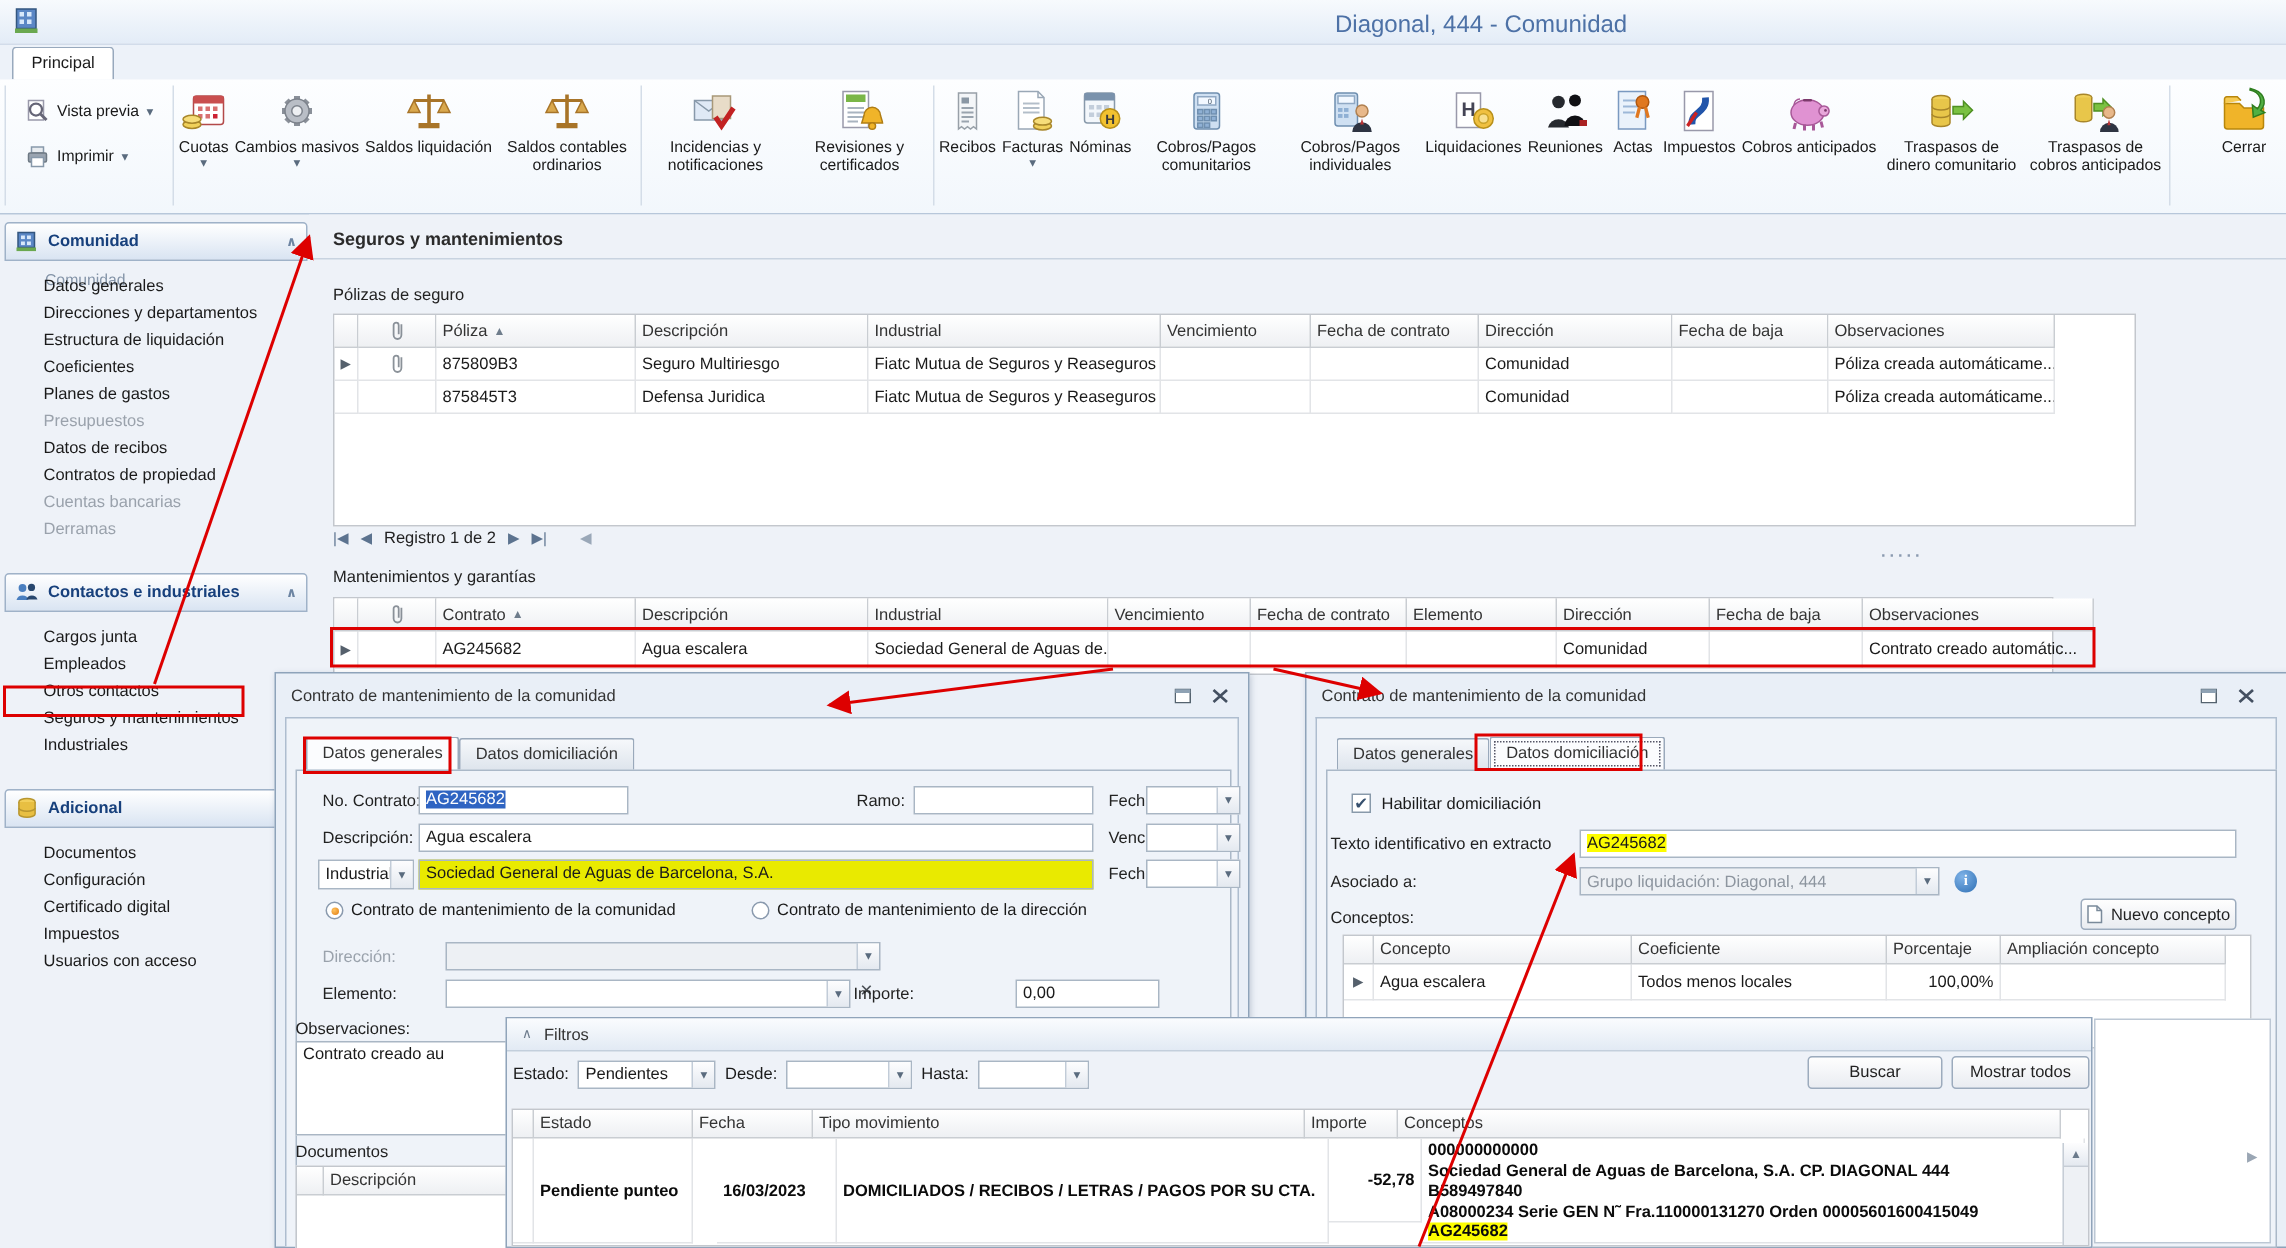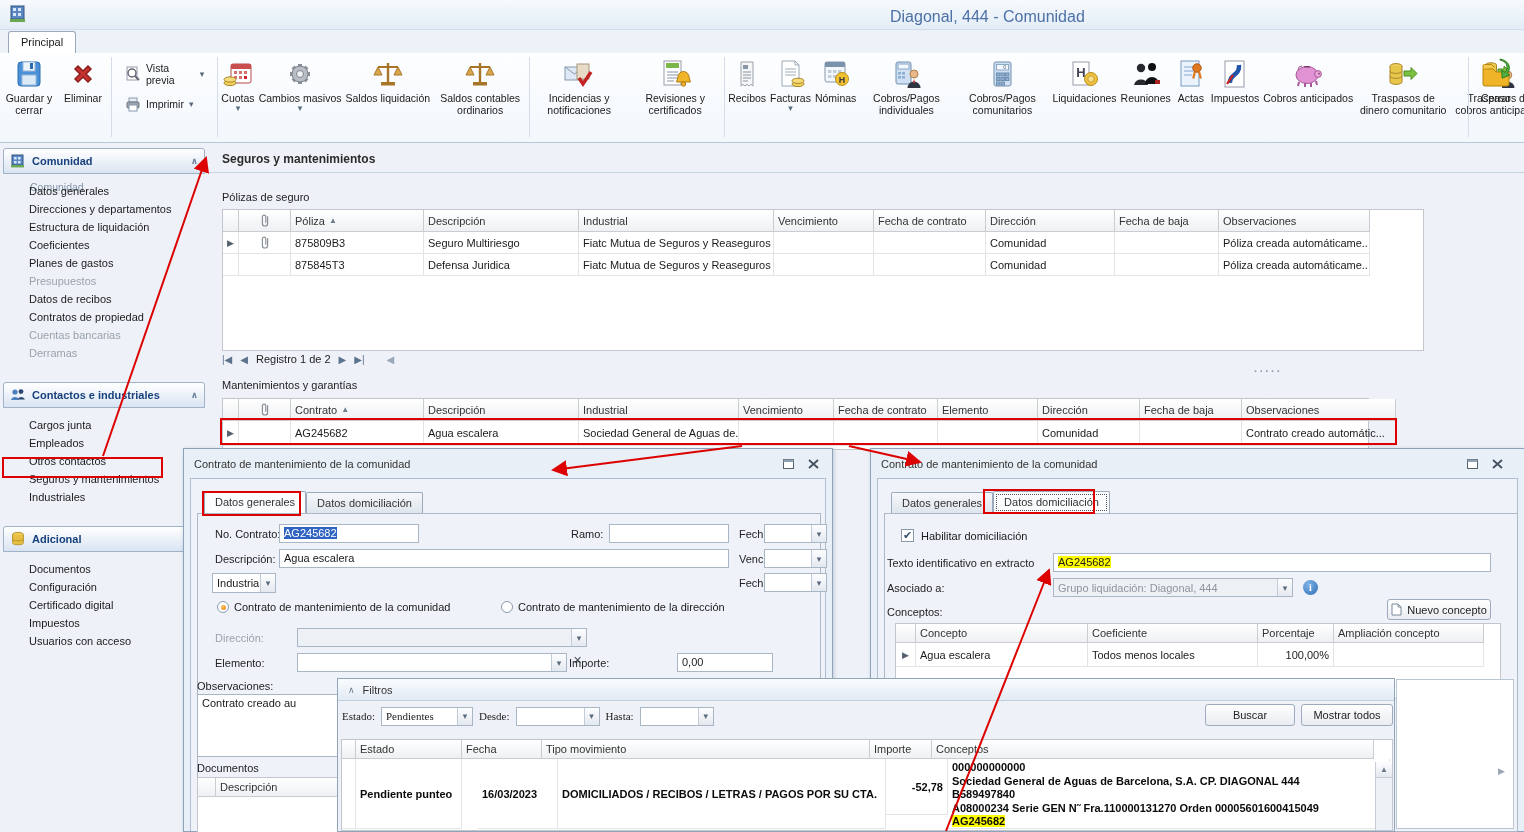--- a/index.html
+++ b/index.html
@@ -94,21 +94,21 @@
   .btn{background:linear-gradient(#fefefe,#e9ecf1);border:1px solid #9cabbd;border-radius:3px;
     display:flex;align-items:center;justify-content:center;gap:5px;color:#222;cursor:pointer;}
   .info-i{width:15px;height:15px;border-radius:50%;background:radial-gradient(circle at 35% 30%,#7fb3e8,#2f6fb4);
     color:#fff;font-weight:bold;font-size:10px;display:flex;align-items:center;justify-content:center;font-family:"Liberation Serif",serif;}
 
   
   #movpanel{position:absolute;left:337px;top:678px;width:1058px;height:154px;background:#eef2f8;
     border:1px solid #90a4ba;z-index:8;}
   #mov-head{height:22px;background:linear-gradient(#fafcfe,#e2eaf4);border-bottom:1px solid #c3cfdc;
     display:flex;align-items:center;gap:8px;padding:0 10px;color:#333;}
-  #mov-filters{position:absolute;left:4px;top:25px;height:24px;display:flex;align-items:center;gap:6px;font-family:Liberation Serif, serif;}
+  #mov-filters{position:absolute;left:4px;top:25px;height:24px;display:flex;align-items:center;gap:6px;}
   .mini-combo{display:flex;align-items:center;background:#fff;border:1px solid #a9b6c4;height:19px;}
   .mini-combo .cval{padding:0 4px;white-space:nowrap;}
   .mini-combo .cbtn{width:15px;height:100%;display:flex;align-items:center;justify-content:center;
     color:#5a6b7e;font-size:9px;background:linear-gradient(#fdfdfe,#e4e9f0);border-left:1px solid #c2ccd8;}
   #mov-grid{position:absolute;left:3px;top:60px;width:1052px;height:92px;background:#fff;border:1px solid #c3c7cd;}
   .mv-bold{font-weight:bold;color:#0b0b0b;}
   #mov-vsb{position:absolute;right:0;top:22px;bottom:0;width:17px;background:#eef1f5;border-left:1px solid #c6cdd6;}
   .sb-arrow{height:16px;display:flex;align-items:center;justify-content:center;color:#6c7b8c;font-size:8px;
     background:linear-gradient(#fdfdfe,#e4e9f0);border-bottom:1px solid #c6cdd6;}
 
@@ -136,41 +136,20 @@
         <rect x="2" y="15" width="15" height="3" fill="#6aa84f"></rect>
       </svg>
   </span>
   <span id="win-title">Diagonal, 444 - Comunidad</span>
 </div>
 <div id="tabstrip">
   <div id="tab-principal">Principal</div>
 </div>
 <div id="ribbon">
   <div id="rib-row">
-      <div id="grpA">
-        <div class="rbtn" style="width: 54px;">
-          <span class="ric">
-            <svg width="32" height="32" viewBox="0 0 32 32">
-              <rect x="5" y="4" width="22" height="24" rx="3" fill="#4a90d9" stroke="#2b6cb0"></rect>
-              <rect x="10" y="4" width="12" height="9" fill="#eef4fb" stroke="#9ab8d8"></rect>
-              <rect x="17" y="5" width="3" height="6" fill="#2b6cb0"></rect>
-              <rect x="9" y="17" width="14" height="10" fill="#dce9f7" stroke="#9ab8d8"></rect>
-            </svg>
-          </span>
-          <div class="rlabel">Guardar y cerrar</div>
-        </div>
-        <div class="rbtn" style="width: 54px;">
-          <span class="ric">
-            <svg width="32" height="32" viewBox="0 0 32 32">
-              <path d="M8 11 L13 16 L8 21 L11 24 L16 19 L21 24 L24 21 L19 16 L24 11 L21 8 L16 13 L11 8 Z" fill="#c43232" stroke="#8f1f1f" stroke-width="1.5"></path>
-            </svg>
-          </span>
-          <div class="rlabel">Eliminar</div>
-        </div>
-      </div>
       <div class="rib-sep"></div>
       <div id="grpB">
         <div class="sbtn">
           <span>
             <svg width="16" height="16" viewBox="0 0 16 16">
               <rect x="2" y="1" width="10" height="13" fill="#fff" stroke="#99a"></rect>
               <circle cx="7" cy="7" r="4" fill="none" stroke="#667" stroke-width="1.5"></circle>
               <line x1="10" y1="10" x2="14" y2="14" stroke="#667" stroke-width="2"></line>
             </svg>
           </span>
@@ -323,58 +302,58 @@
                 <rect x="13" y="12" width="3.4" height="3"></rect>
                 <rect x="18" y="12" width="3.4" height="3"></rect>
                 <rect x="8" y="17" width="3.4" height="3"></rect>
                 <rect x="13" y="17" width="3.4" height="3"></rect>
               </g>
               <circle cx="22" cy="21" r="6.5" fill="#f2c230" stroke="#b8901a"></circle>
               <text x="22" y="24.5" font-size="9" font-weight="bold" text-anchor="middle" fill="#3a3a3a" font-family="Liberation Sans,sans-serif">H</text>
             </svg>
           </span>
           <div class="rlabel">Nóminas</div>
-        </div>
-        <div class="rbtn">
-          <span class="ric">
-            <svg width="32" height="32" viewBox="0 0 32 32">
-              <rect x="6" y="4" width="15" height="22" rx="2" fill="#cfe0f2" stroke="#6f8fb0"></rect>
-              <rect x="8" y="6" width="11" height="5" fill="#f2f8ff" stroke="#8fa8c4"></rect>
-              <g fill="#8fb0d4">
-                <rect x="8" y="14" width="3" height="2.6"></rect>
-                <rect x="12" y="14" width="3" height="2.6"></rect>
-                <rect x="8" y="18" width="3" height="2.6"></rect>
-                <rect x="12" y="18" width="3" height="2.6"></rect>
-              </g>
-              <circle cx="24" cy="16" r="4" fill="#e8b88a" stroke="#b08050"></circle>
-              <path d="M17.5 30 a6.5 6.5 0 0 1 13 0 Z" fill="#2e3442"></path>
-              <path d="M24 21 l-1.2 4 h2.4 Z" fill="#b33"></path>
-            </svg>
-          </span>
-          <div class="rlabel">Cobros/Pagos individuales</div>
         </div>
         <div class="rbtn">
           <span class="ric">
             <svg width="32" height="32" viewBox="0 0 32 32">
               <rect x="8" y="4" width="17" height="24" rx="2" fill="#cfe0f2" stroke="#6f8fb0"></rect>
               <rect x="10.5" y="6.5" width="12" height="5.5" fill="#f2f8ff" stroke="#8fa8c4"></rect>
               <text x="20" y="11" font-size="5" text-anchor="end" fill="#456">0</text>
               <g fill="#8fb0d4" stroke="#6f8fb0">
                 <rect x="10.5" y="15" width="3.4" height="3"></rect>
                 <rect x="15" y="15" width="3.4" height="3"></rect>
                 <rect x="19.5" y="15" width="3.4" height="3"></rect>
                 <rect x="10.5" y="19.5" width="3.4" height="3"></rect>
                 <rect x="15" y="19.5" width="3.4" height="3"></rect>
                 <rect x="19.5" y="19.5" width="3.4" height="3"></rect>
                 <rect x="10.5" y="24" width="3.4" height="3"></rect>
                 <rect x="15" y="24" width="3.4" height="3"></rect>
               </g>
             </svg>
           </span>
           <div class="rlabel">Cobros/Pagos comunitarios</div>
+        </div>
+        <div class="rbtn">
+          <span class="ric">
+            <svg width="32" height="32" viewBox="0 0 32 32">
+              <rect x="6" y="4" width="15" height="22" rx="2" fill="#cfe0f2" stroke="#6f8fb0"></rect>
+              <rect x="8" y="6" width="11" height="5" fill="#f2f8ff" stroke="#8fa8c4"></rect>
+              <g fill="#8fb0d4">
+                <rect x="8" y="14" width="3" height="2.6"></rect>
+                <rect x="12" y="14" width="3" height="2.6"></rect>
+                <rect x="8" y="18" width="3" height="2.6"></rect>
+                <rect x="12" y="18" width="3" height="2.6"></rect>
+              </g>
+              <circle cx="24" cy="16" r="4" fill="#e8b88a" stroke="#b08050"></circle>
+              <path d="M17.5 30 a6.5 6.5 0 0 1 13 0 Z" fill="#2e3442"></path>
+              <path d="M24 21 l-1.2 4 h2.4 Z" fill="#b33"></path>
+            </svg>
+          </span>
+          <div class="rlabel">Cobros/Pagos individuales</div>
         </div>
         <div class="rbtn">
           <span class="ric">
             <svg width="32" height="32" viewBox="0 0 32 32">
               <rect x="5" y="4" width="16" height="23" fill="#fff" stroke="#99a"></rect>
               <text x="13" y="19" font-size="13" font-weight="bold" text-anchor="middle" fill="#445" font-family="Liberation Sans,sans-serif">H</text>
               <circle cx="23" cy="21" r="6.5" fill="#f0c040" stroke="#b8901a"></circle>
               <circle cx="23" cy="21" r="3.2" fill="#f8e090" stroke="#caa32a"></circle>
             </svg>
           </span>
@@ -711,20 +690,21 @@
   <span class="fld-label" style="left:555px;top:104px;">Vencimiento:</span>
   <div class="combo" style="left:580px;top:100px;width:63px;height:19px;">
       <span class="cval"></span>
       <span class="cbtn">▾</span>
     </div>
 
   <div class="combo" style="left:28px;top:124px;width:64px;height:20px;">
       <span class="cval">Industrial</span>
       <span class="cbtn">▾</span>
     </div>
+  <div class="tbox hl-yellow" style="left:95px;top:124px;width:450px;height:20px;"><span>Sociedad General de Aguas de Barcelona, S.A.</span></div>
   <span class="fld-label" style="left:555px;top:128px;">Fecha de baja:</span>
   <div class="combo" style="left:580px;top:124px;width:63px;height:19px;">
       <span class="cval"></span>
       <span class="cbtn">▾</span>
     </div>
 
   <div class="radio" style="left:33px;top:152px;">
     <span class="rdot on"></span>
     <span>Contrato de mantenimiento de la comunidad</span>
   </div>

